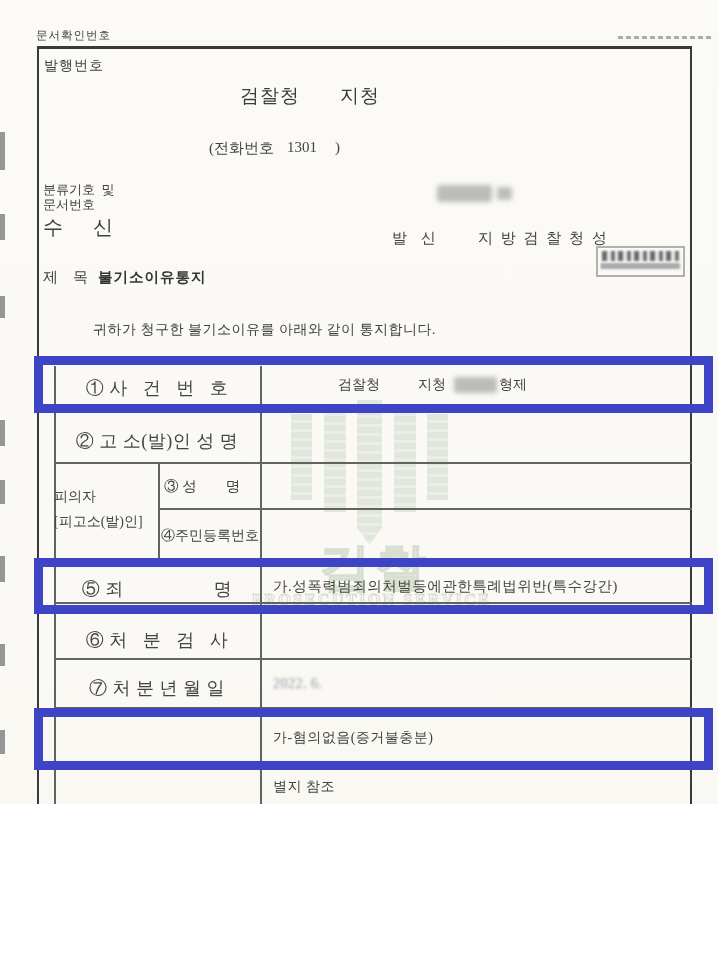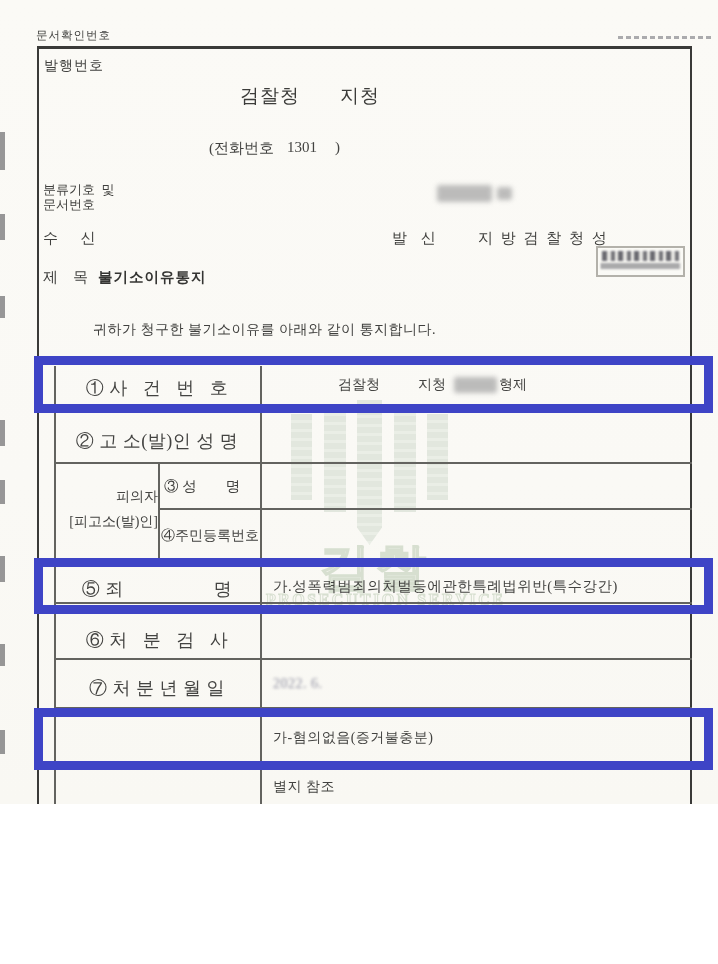--- a/index.html
+++ b/index.html
@@ -24,42 +24,42 @@
   .blue-box{position:absolute;left:34px;width:679px;border:9px solid #3e44c6;
     box-sizing:border-box;background:transparent;z-index:5;}
   
   .redact{position:absolute;background:#a7a7a7;filter:blur(2.5px);opacity:.75;border-radius:2px;z-index:4;}
   .blurdate{filter:blur(1.4px);color:#8f8fa0;}
   
   .wm-bar{position:absolute;z-index:1;background:repeating-linear-gradient(180deg,#e2e7de 0 6px,#eaeee6 6px 9px);}
   .wm-kr{position:absolute;z-index:1;font-weight:bold;font-size:50px;letter-spacing:6px;
     color:transparent;-webkit-text-stroke:1.6px #d7dfd0;white-space:pre;}
   .wm-en{position:absolute;z-index:1;font-weight:bold;font-size:16px;letter-spacing:2.5px;
-    color:transparent;-webkit-text-stroke:1px #d7dfd0;white-space:pre;margin-left:14px;}
+    color:transparent;-webkit-text-stroke:1px #d7dfd0;white-space:pre;}
   
   .dash{position:absolute;left:618px;top:36px;width:94px;height:2.5px;
     background:repeating-linear-gradient(90deg,#97979b 0 5px,transparent 5px 8px);opacity:.8;z-index:1;}
   
   .stamp{position:absolute;left:596px;top:246px;width:89px;height:31px;border:2px solid #b3b1aa;
     box-sizing:border-box;z-index:3;filter:blur(.6px);background:rgba(250,250,246,.5);}
   .stamp-line1{margin:3px 4px 0;height:10px;filter:blur(1px);
     background:repeating-linear-gradient(90deg,#6a6a70 0 5px,#e9e8e4 5px 9px,#75757a 9px 13px,#efeeea 13px 16px);}
   .stamp-line2{margin:2px 3px 0;height:6px;filter:blur(.8px);
     background:repeating-linear-gradient(90deg,#8d8d90 0 2px,#e5e4e0 2px 3px);}
   
   .strip{position:absolute;top:953px;height:8px;z-index:3;filter:blur(1px);opacity:.85;
     background:repeating-linear-gradient(90deg,#86868a 0 2px,#d8d8d6 2px 4px,#77777c 4px 7px,#cfcfcc 7px 9px);}
   .strip::before{content:"";position:absolute;left:-2px;top:-1px;width:9px;height:10px;background:#3c3c40;}
   
   .edge{position:absolute;left:0;width:5px;background:#47474b;opacity:.55;filter:blur(.7px);z-index:3;}
   .title{position:absolute;left:240px;top:83px;font-size:19px;letter-spacing:1px;display:flex;gap:40px;z-index:3;color:#3c3c3a;}
   .phone{position:absolute;left:209px;top:139px;font-size:15px;display:flex;z-index:3;color:#434341;}
   .r1val{position:absolute;left:338px;top:376px;display:flex;align-items:center;font-size:14px;z-index:3;color:#434341;}
   .blob{display:inline-block;background:#a7a7a7;filter:blur(2.5px);opacity:.75;border-radius:2px;}
-  .suspect{position:absolute;left:54px;top:484px;width:104px;text-align:right;font-size:14px;line-height:25px;z-index:3;color:#434341;}
+  .suspect{position:absolute;left:54px;top:484px;width:104px;text-align:left;font-size:14px;line-height:25px;z-index:3;color:#434341;}
 </style>
 </head>
 <body>
 
 <div class="page">
 
   <div class="abs pre" style="left:36px;top:28px;font-size:11.5px;letter-spacing:1px;z-index:3">문서확인번호</div>
   <div class="dash"></div>
 
   <div class="outer"></div>
@@ -75,21 +75,21 @@
     <span class="pre">(전화번호</span>
     <span class="pre" style="margin-left:13px">1301</span>
     <span class="pre" style="margin-left:18px">)</span>
   </div>
 
   <div class="abs pre" style="left:43px;top:181px;font-size:13px;z-index:3">분류기호  및</div>
   <div class="abs pre" style="left:43px;top:196px;font-size:13px;z-index:3">문서번호</div>
   <div class="redact" style="left:437px;top:185px;width:55px;height:17px"></div>
   <div class="redact" style="left:497px;top:187px;width:15px;height:13px"></div>
 
-  <div class="abs pre" style="left:43px;top:229px;font-size:15px;z-index:3">수      신</div>
+  <div class="abs pre" style="left:43px;top:214px;font-size:20px;z-index:3">수      신</div>
   <div class="abs pre" style="left:392px;top:229px;font-size:15px;letter-spacing:5px;z-index:3">발 신</div>
   <div class="abs pre" style="left:478px;top:229px;font-size:15px;letter-spacing:2px;z-index:3">지 방 검 찰 청 성</div>
   <div class="stamp">
     <div class="stamp-line1"></div>
     <div class="stamp-line2"></div>
   </div>
 
   <div class="abs pre" style="left:43px;top:268px;font-size:15px;z-index:3">제    목</div>
   <div class="abs pre" style="left:98px;top:268px;font-size:14.5px;font-weight:bold;letter-spacing:1px;z-index:3;color:#343432">불기소이유통지</div>
 

